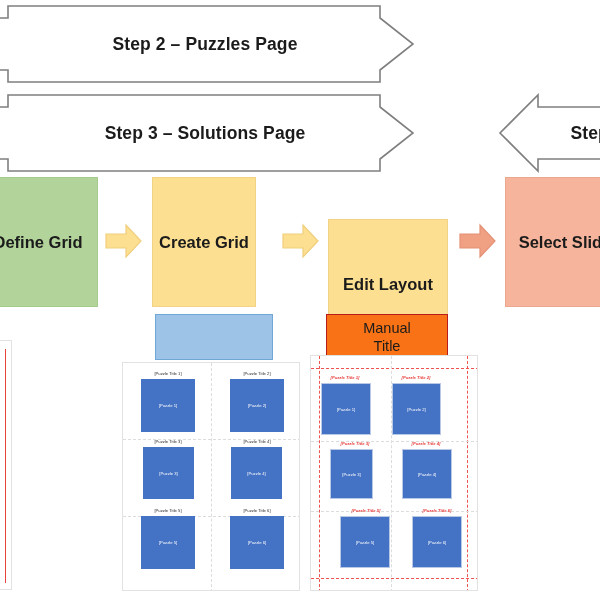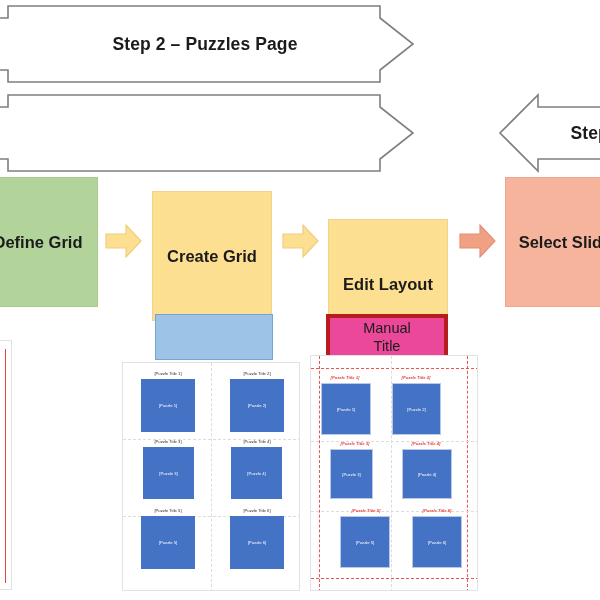--- a/index.html
+++ b/index.html
@@ -67,21 +67,21 @@
     display: flex;
     align-items: center;
     justify-content: center;
     box-sizing: border-box;
     text-align: center;
     font-size: 14.5px;
     line-height: 1.25;
     color: #1b1b1b;
   }
   .callout-blue { background: #9dc3e6; border: 1px solid #6fa8d6; }
-  .callout-grey { background: #ec4899; border: 4px solid #b91c1c; }
+  .callout-grey { background: #f97316; border: 1px solid #b91c1c; }
 
   
   .panel {
     position: absolute;
     background: #ffffff;
     border: 1px solid #e2e2e2;
     box-sizing: border-box;
     overflow: hidden;
   }
   .panel-inner { position: absolute; inset: 0; }
@@ -125,40 +125,41 @@
   <svg viewBox="0 0 470 76" preserveAspectRatio="none" aria-hidden="true">
     <path d="M0,12 L38,12 L38,0 L410,0 L410,12 L443,38 L410,64 L410,76 L38,76 L38,64 L0,64 L27,38 Z" fill="#ffffff" stroke="#7f7f7f" stroke-width="1.6" stroke-linejoin="miter"></path>
   </svg>
   <span class="banner-label">Step 2 – Puzzles Page</span>
 </div>
 
 <div class="banner-arrow" style="left:-30px; top:95px; width:470px; height:76px;">
   <svg viewBox="0 0 470 76" preserveAspectRatio="none" aria-hidden="true">
     <path d="M0,12 L38,12 L38,0 L410,0 L410,12 L443,38 L410,64 L410,76 L38,76 L38,64 L0,64 L27,38 Z" fill="#ffffff" stroke="#7f7f7f" stroke-width="1.6" stroke-linejoin="miter"></path>
   </svg>
+  <span class="banner-label">Step 3 – Solutions Page</span>
 </div>
 
 <div class="banner-arrow" style="left:500px; top:95px; width:160px; height:76px;">
   <svg viewBox="0 0 160 76" preserveAspectRatio="none" aria-hidden="true">
     <path d="M160,12 L38,12 L38,0 L0,38 L38,76 L38,64 L160,64 Z" fill="#ffffff" stroke="#7f7f7f" stroke-width="1.6" stroke-linejoin="miter"></path>
   </svg>
   <span class="banner-label" style="margin-left:34px;">Step 4</span>
 </div>
 
 <div class="step-box step-green" style="left:-22px; top:177px; width:120px; height:130px;">
   <span>Define Grid</span>
 </div>
 
 <div class="connector" style="left:106px; top:224px; width:36px; height:34px;">
   <svg viewBox="0 0 36 34" preserveAspectRatio="none" aria-hidden="true">
     <path d="M0,10 L20,10 L20,1 L35,17 L20,33 L20,24 L0,24 Z" fill="#fcdf90" stroke="#f0cf7c" stroke-width="1.2"></path>
   </svg>
 </div>
 
-<div class="step-box step-yellow" style="left:152px; top:177px; width:120px; height:130px;margin-top:14px;">
+<div class="step-box step-yellow" style="left:152px; top:177px; width:104px; height:130px;">
   <span>Create Grid</span>
 </div>
 
 <div class="connector" style="left:283px; top:224px; width:36px; height:34px;">
   <svg viewBox="0 0 36 34" preserveAspectRatio="none" aria-hidden="true">
     <path d="M0,10 L20,10 L20,1 L35,17 L20,33 L20,24 L0,24 Z" fill="#fcdf90" stroke="#f0cf7c" stroke-width="1.2"></path>
   </svg>
 </div>
 
 <div class="step-box step-yellow" style="left:328px; top:177px; width:120px; height:130px;margin-top:42px;">

